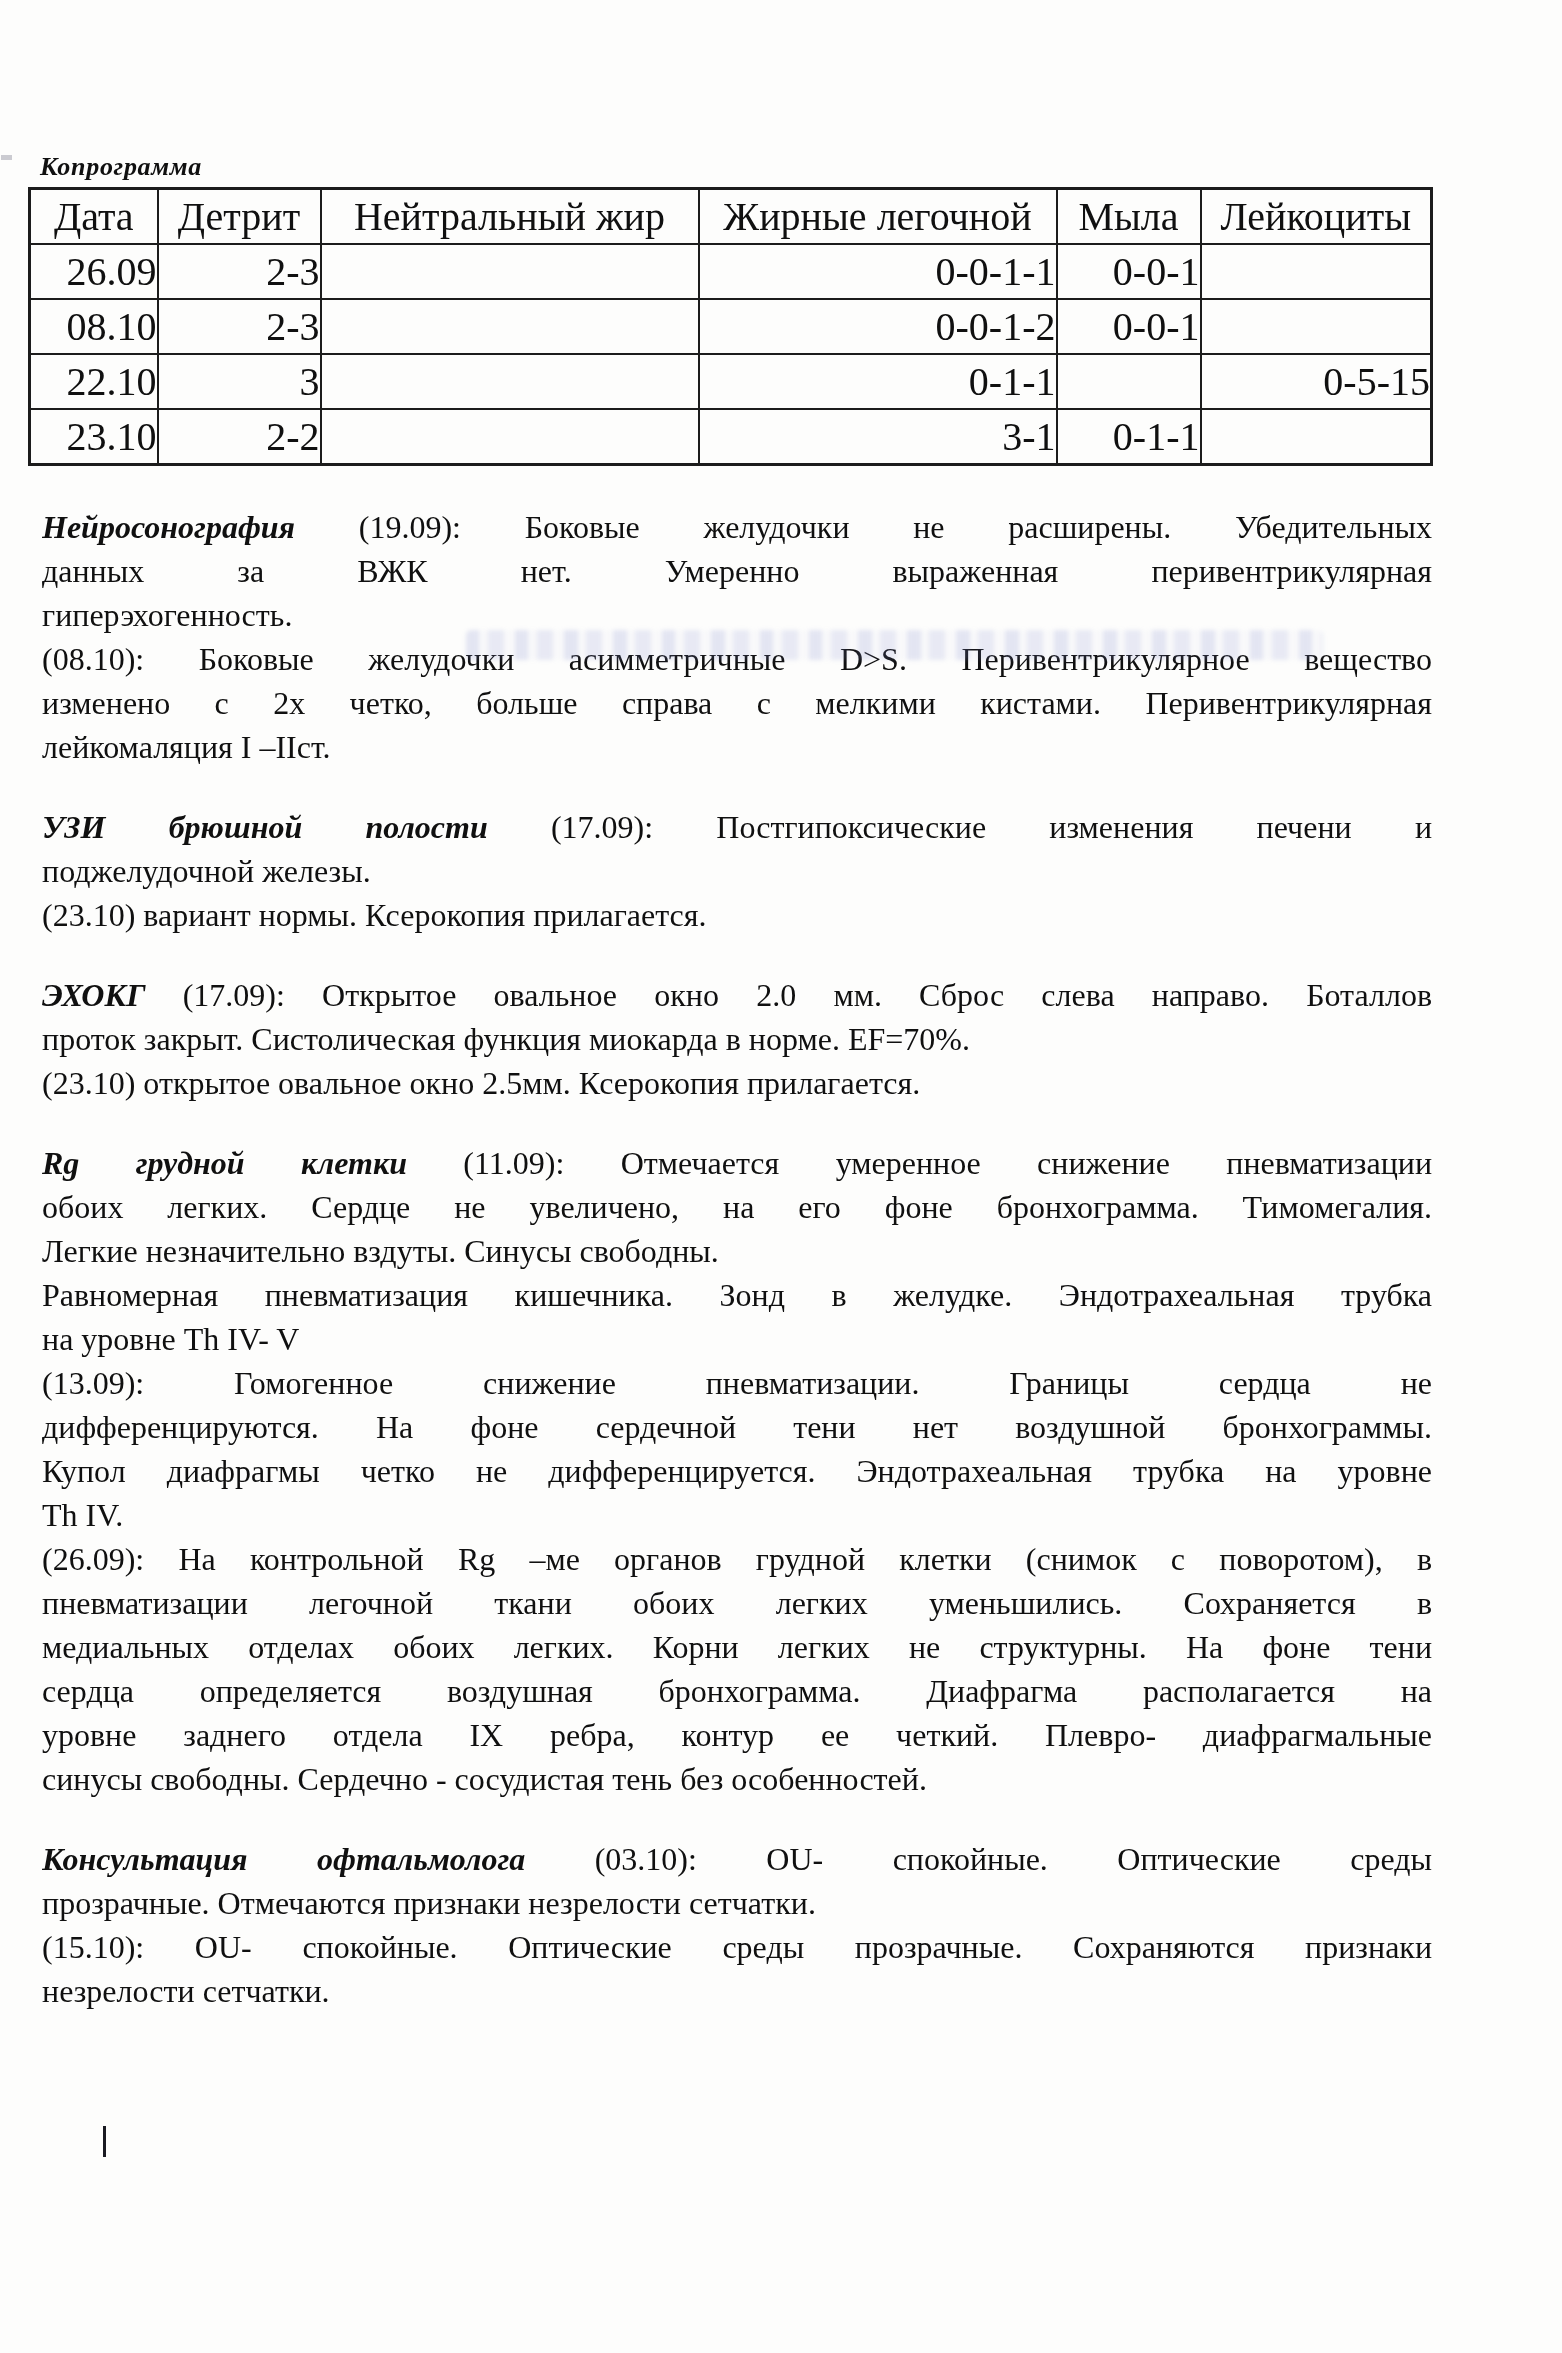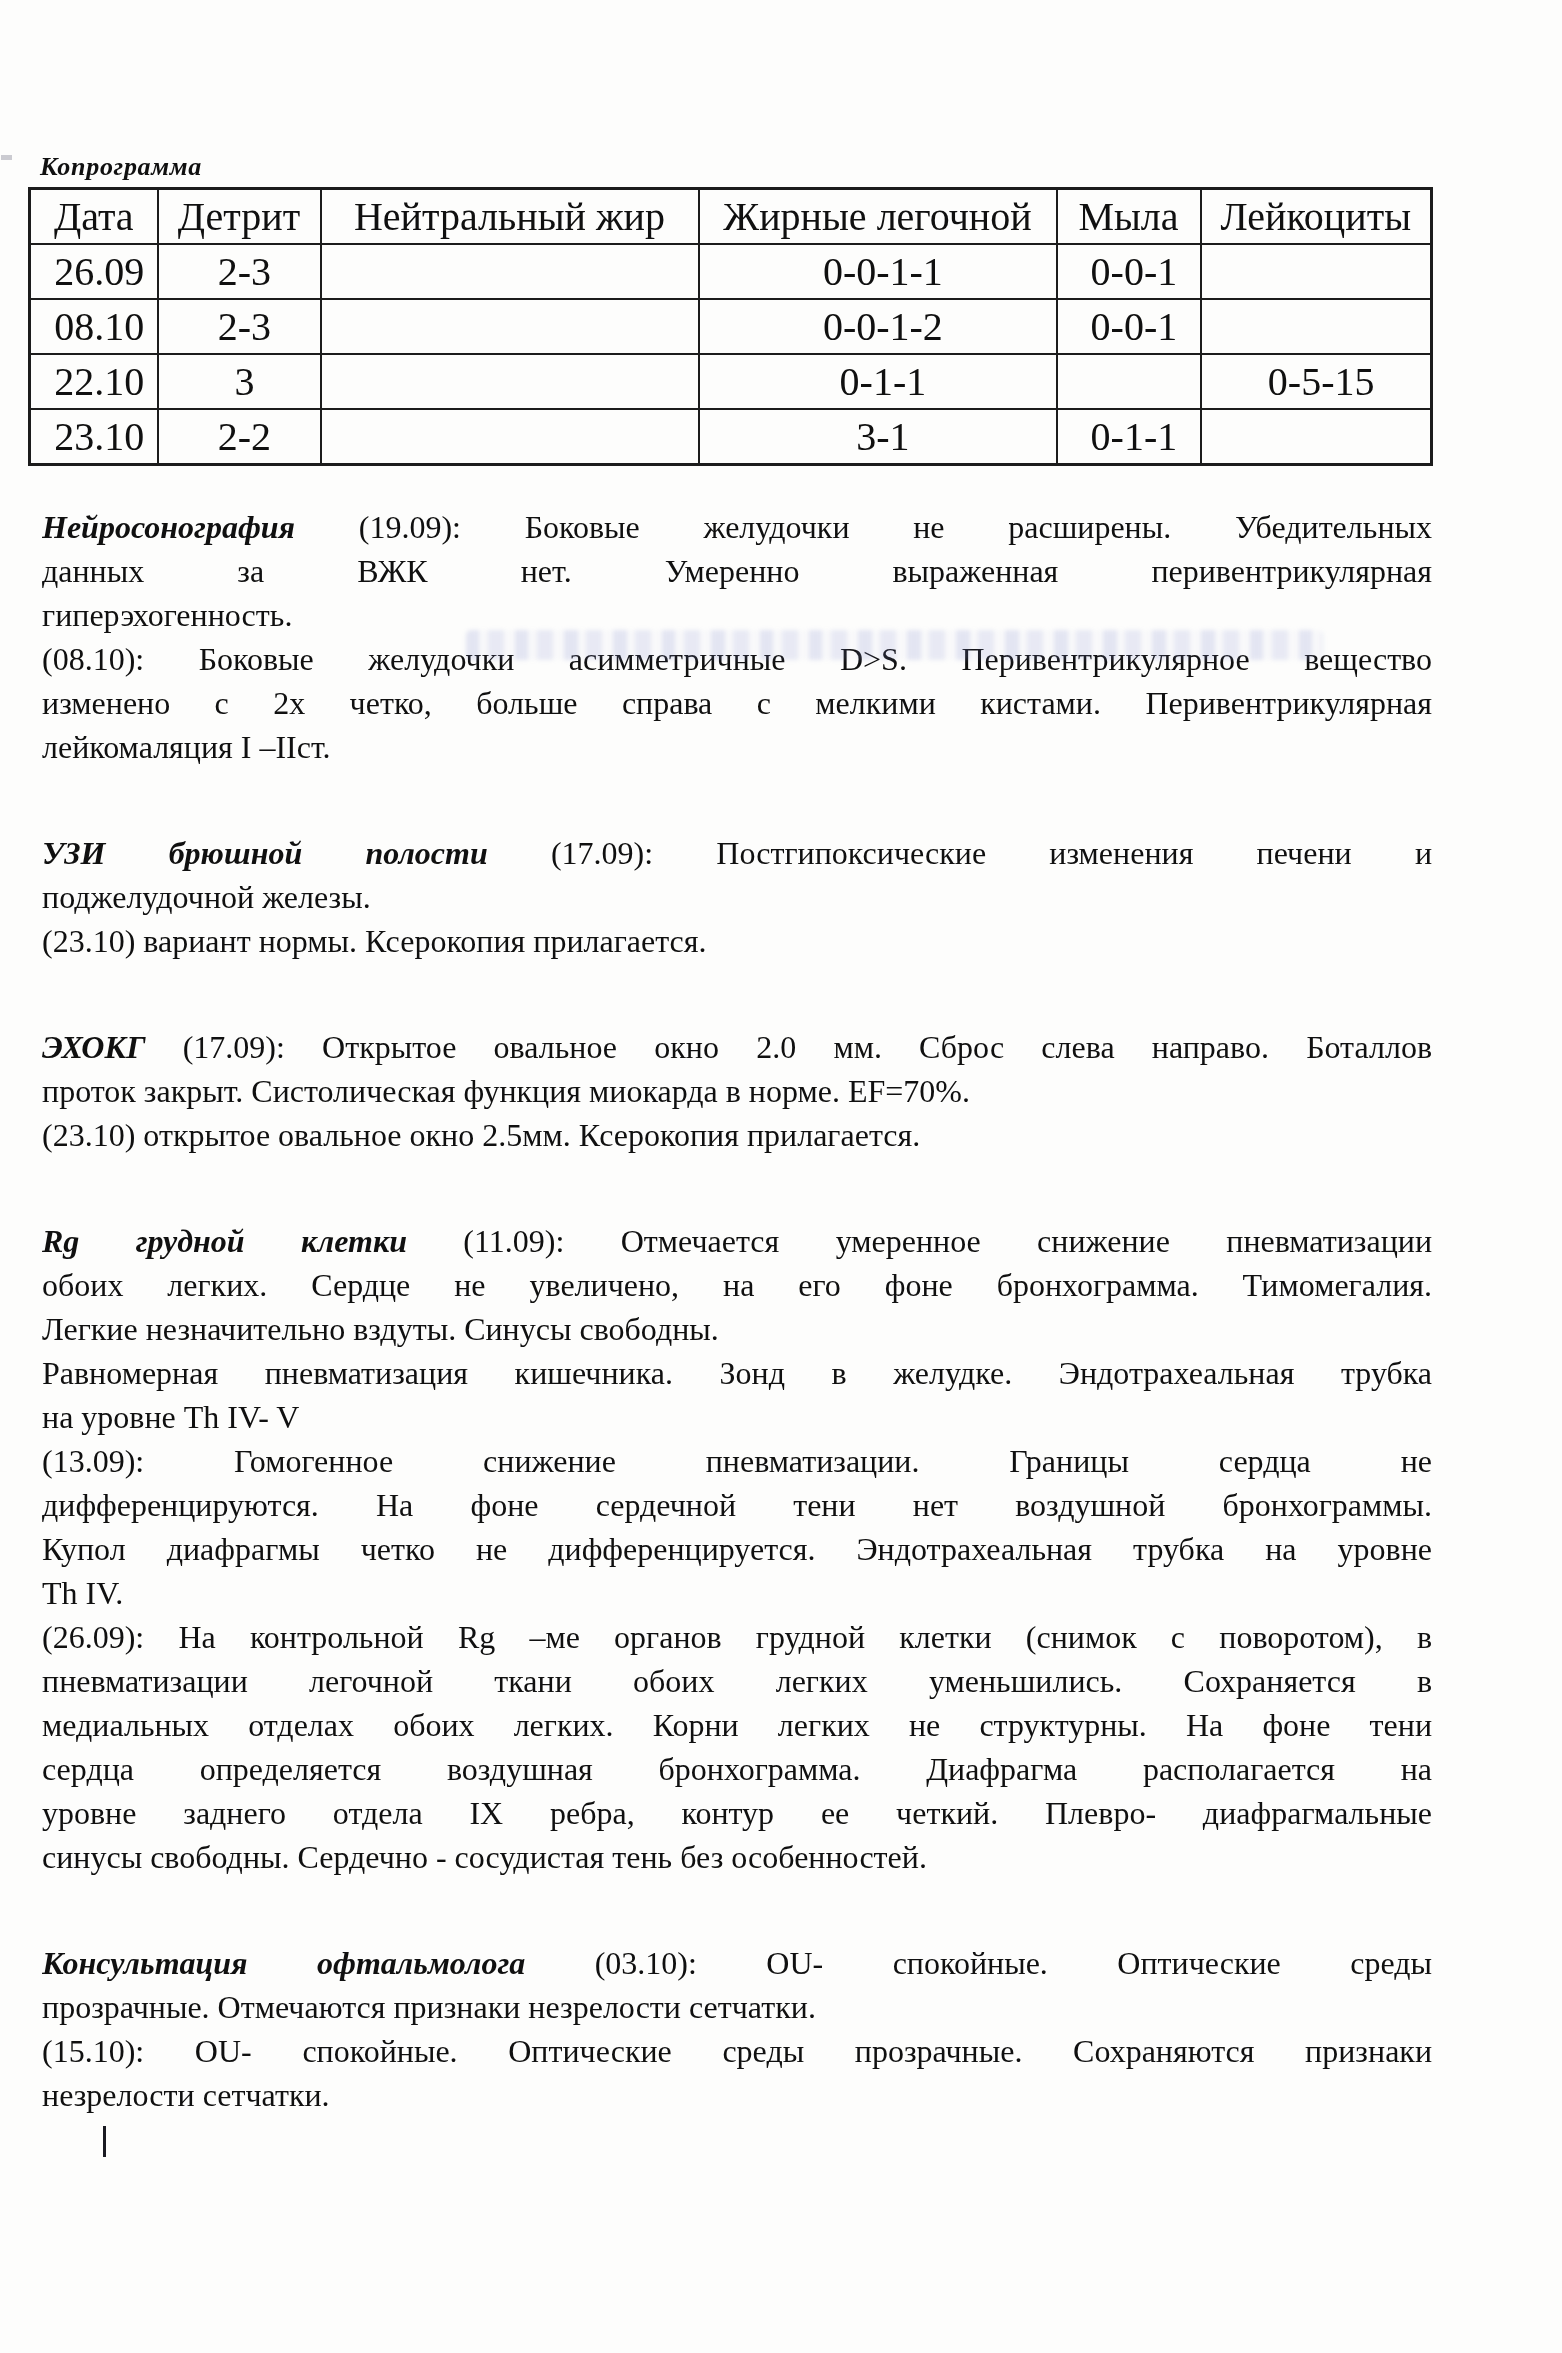--- a/index.html
+++ b/index.html
@@ -30,33 +30,33 @@
   table.copro th, table.copro td {
     border: 2px solid #1c1c1c;
     font-size: 40px;
     font-weight: normal;
     height: 53px;
     padding: 0;
     overflow: hidden;
     white-space: nowrap;
   }
   table.copro th { text-align: center; vertical-align: middle; }
-  table.copro td { text-align: center; vertical-align: middle; padding-left: 10.8px; }
+  table.copro td { text-align: right; vertical-align: middle; padding-left: 10.8px; }
   col.c-date  { width: 128px; }
   col.c-detr  { width: 163px; }
   col.c-fat   { width: 378px; }
   col.c-acid  { width: 358px; }
   col.c-soap  { width: 144px; }
   col.c-leuk  { width: 231px; }
 
   .textcol {
     margin-left: 42px;
     width: 1390px;
   }
-  .section { margin-top: 62px; }
+  .section { margin-top: 36px; }
   .section.first { margin-top: 39px; }
   .tline {
     font-size: 32px;
     line-height: 44px;
     height: 44px;
     overflow: hidden;
     white-space: nowrap;
   }
   .tline.just {
     white-space: normal;

